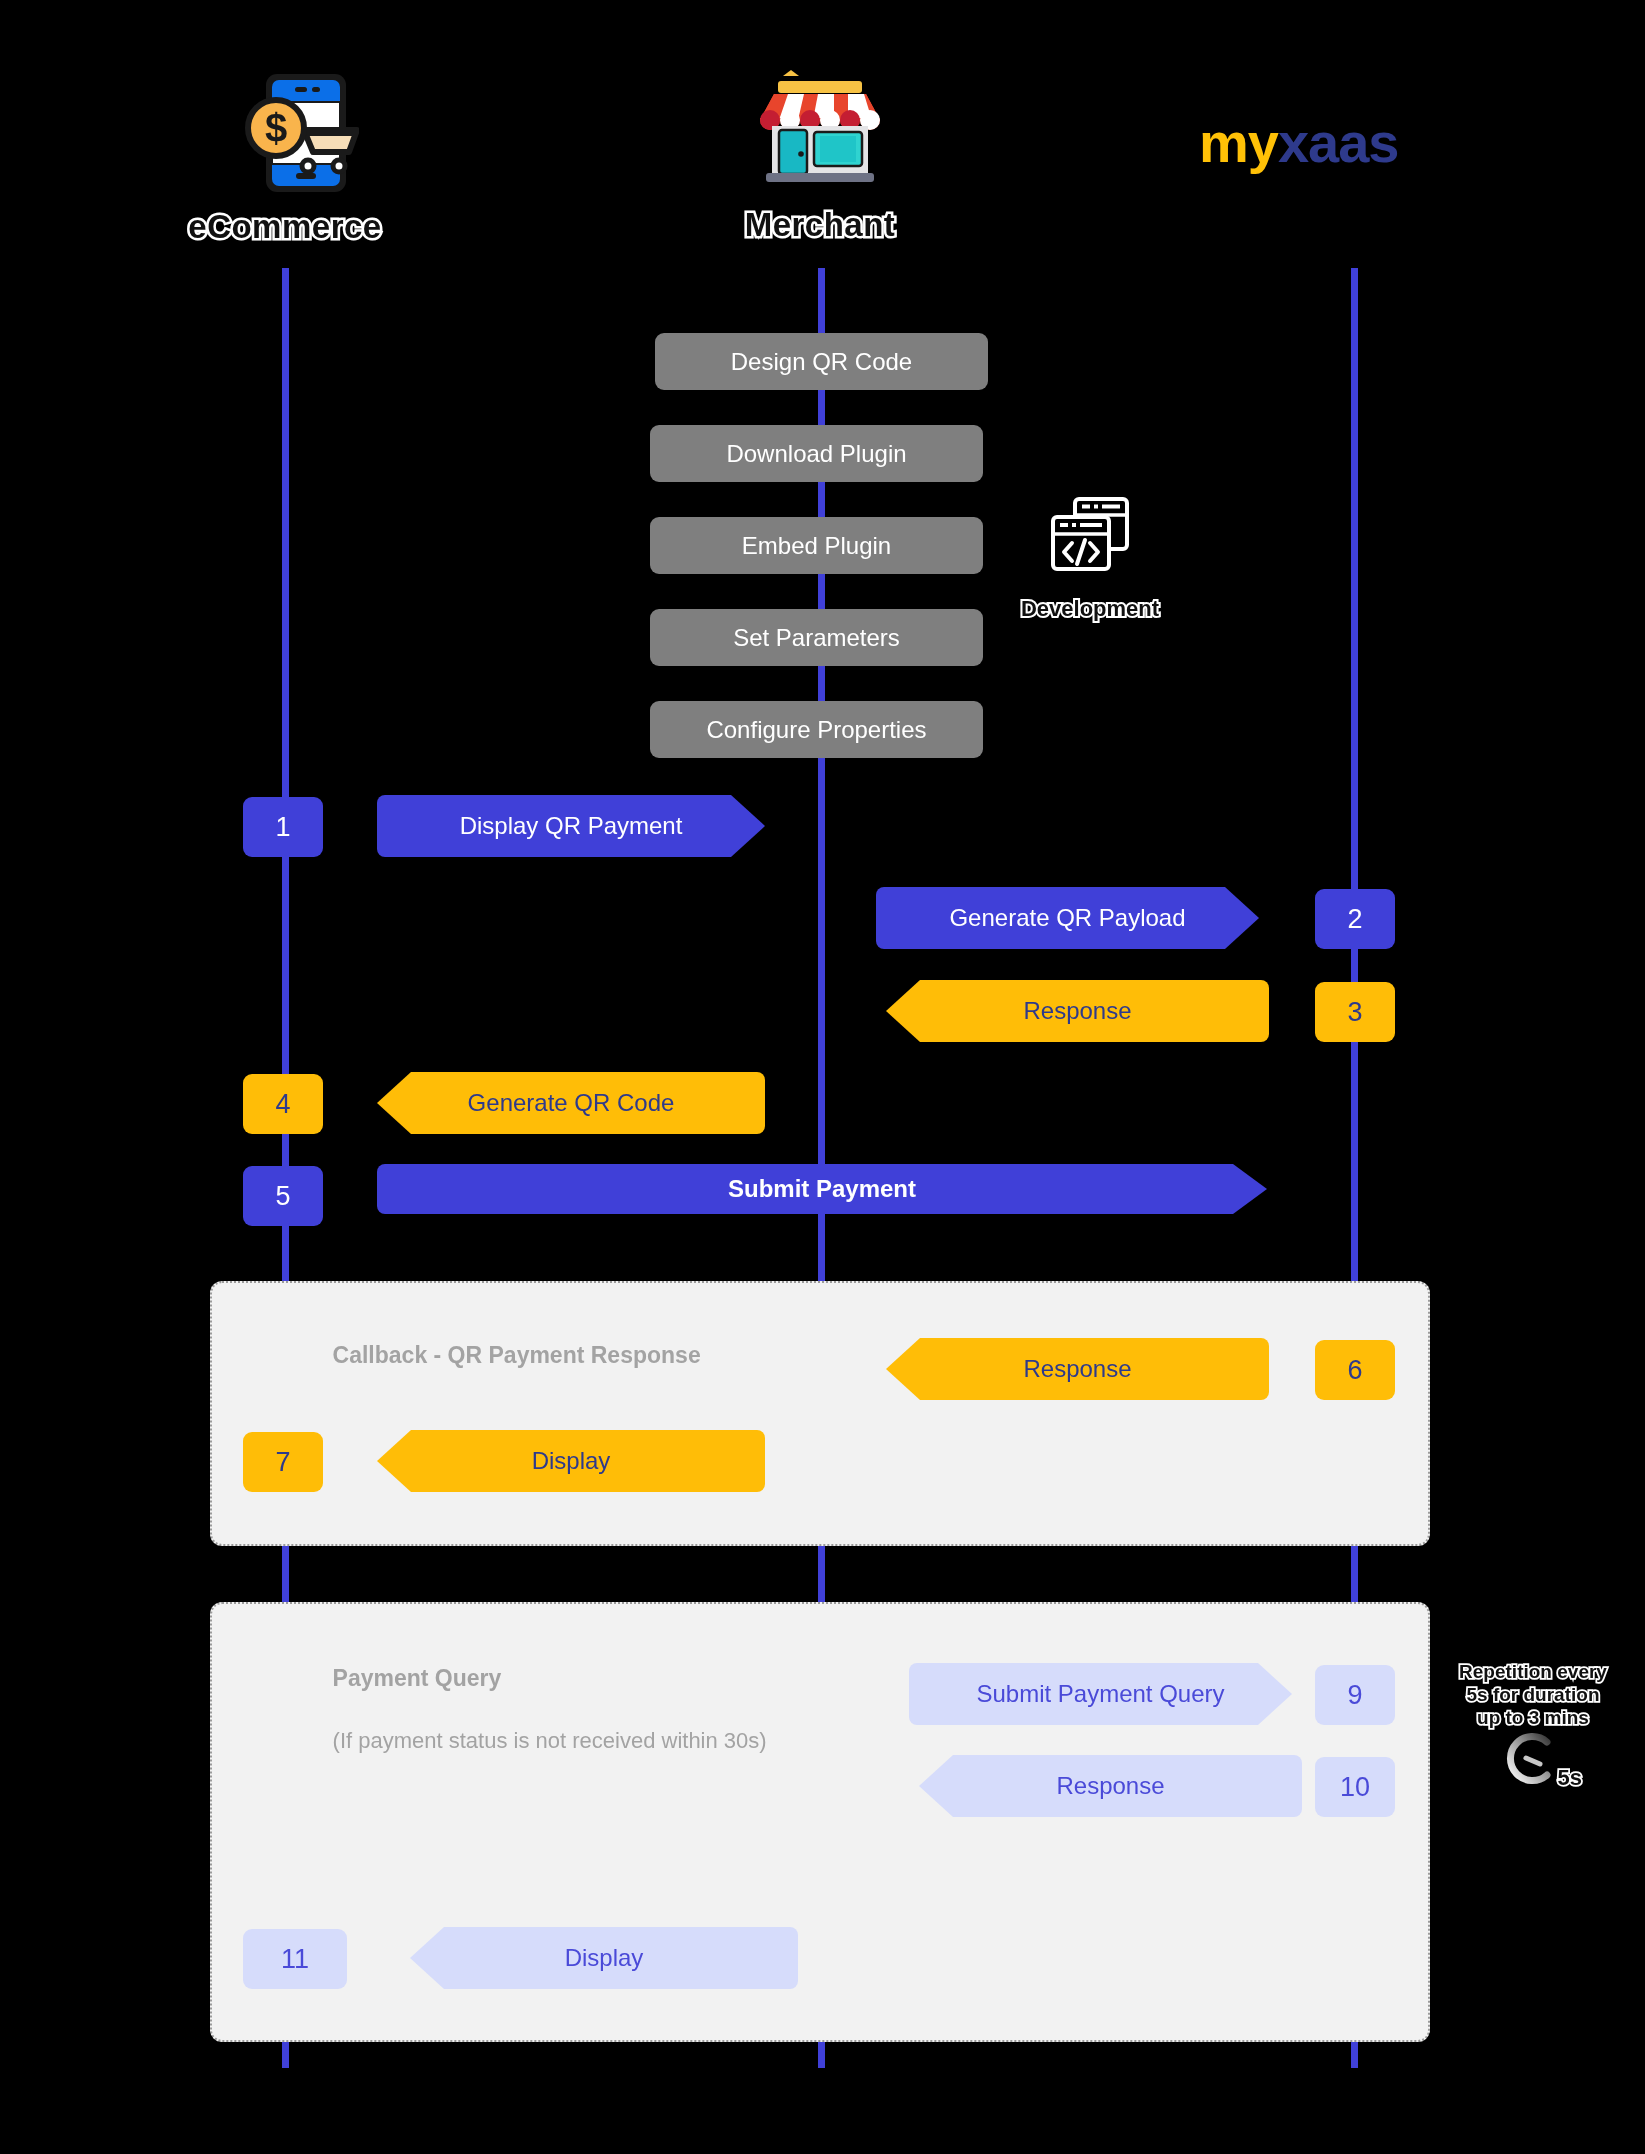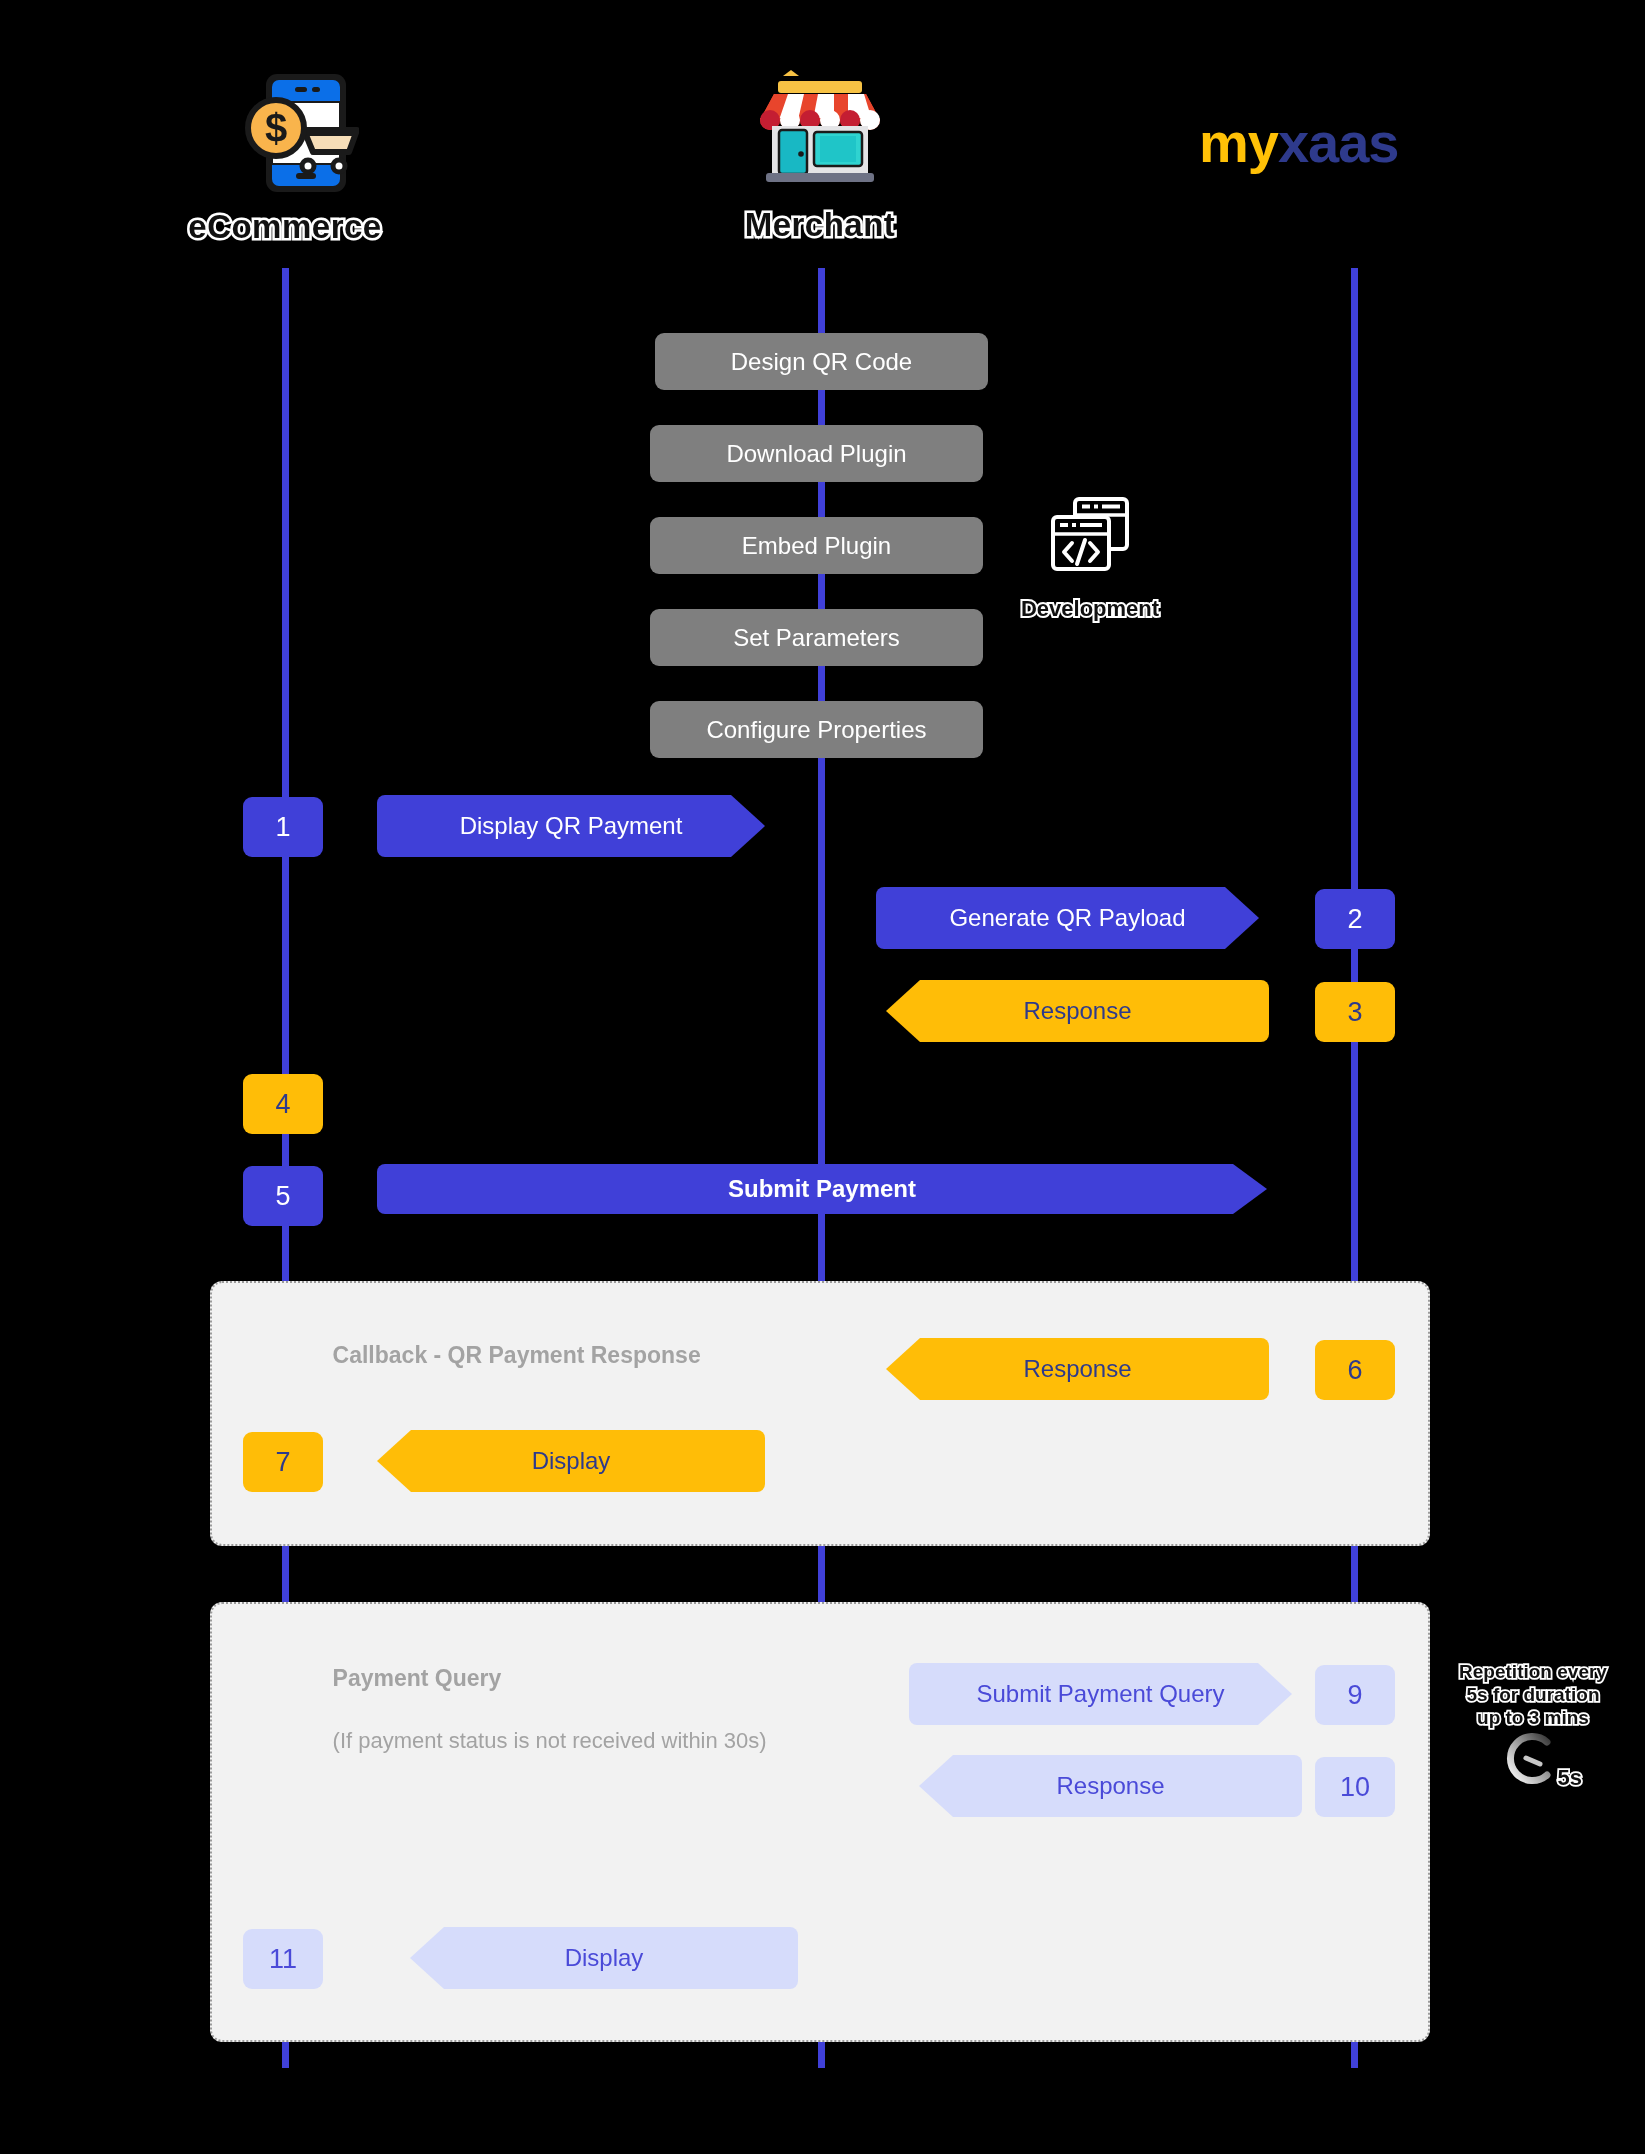--- a/index.html
+++ b/index.html
@@ -251,20 +251,23 @@
   <div class="badge yellow" style="left:1315px; top:982px; width:80px; height:60px;">
     <span>3</span>
   </div>
   <div class="arrow yellow left" style="left:886px; top:980px; width:383px; height:62px;">
     <span>Response</span>
   </div>
 
   <div class="badge yellow" style="left:243px; top:1074px; width:80px; height:60px;">
     <span>4</span>
   </div>
+  <div class="arrow yellow left" style="left:377px; top:1072px; width:388px; height:62px;">
+    <span>Generate QR Code</span>
+  </div>
 
   <div class="badge blue" style="left:243px; top:1166px; width:80px; height:60px;">
     <span>5</span>
   </div>
   <div class="arrow blue right" style="left:377px; top:1164px; width:890px; height:50px;font-weight:bold;">
     <span>Submit Payment</span>
   </div>
 
   <div class="frame-title" style="left:307px; top:1309px;">
     <span>Callback - QR Payment Response</span>
@@ -296,21 +299,21 @@
     <span>Submit Payment Query</span>
   </div>
 
   <div class="badge light" style="left:1315px; top:1757px; width:80px; height:60px;">
     <span>10</span>
   </div>
   <div class="arrow light left" style="left:886px; top:1755px; width:383px; height:62px;">
     <span>Response</span>
   </div>
 
-  <div class="badge light" style="left:243px; top:1929px; width:80px; height:60px;">
+  <div class="badge light" style="left:243px; top:1929px; width:104px; height:60px;">
     <span>11</span>
   </div>
   <div class="arrow light left" style="left:377px; top:1927px; width:388px; height:62px;">
     <span>Display</span>
   </div>
 
   <div class="repnote" style="left:1448px; top:1660px;">
     <span class="rep-text">Repetition every</span>
     <span class="rep-text">5s for duration</span>
     <span class="rep-text">up to 3 mins</span>

